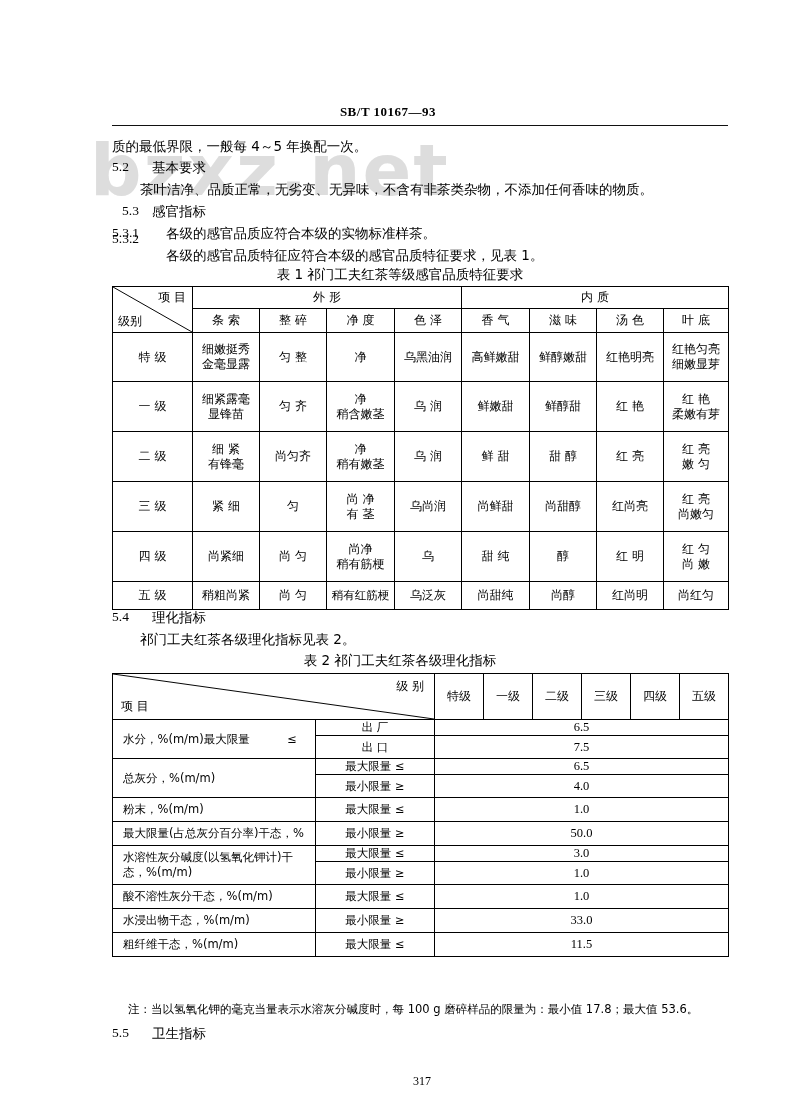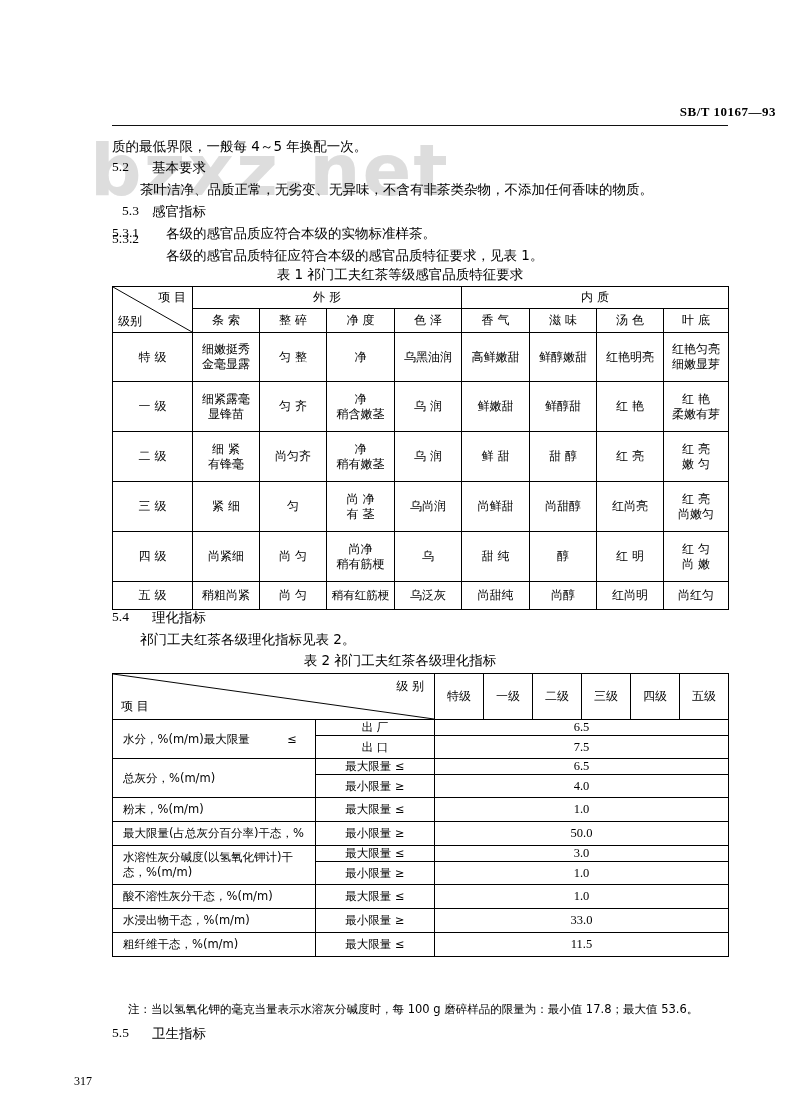--- a/index.html
+++ b/index.html
@@ -30,21 +30,21 @@
     z-index:0;
     white-space:nowrap;
     user-select:none;
     pointer-events:none;
   }
   .content { position:relative; z-index:2; }
 
   
   .doc-header {
     position:absolute; left:0; top:104px; width:776px;
-    text-align:right;
+    text-align:center;
     font-family:"Liberation Serif","DejaVu Serif",serif;
     font-size:13px; font-weight:bold;
     letter-spacing:.5px;
   }
   .header-rule {
     position:absolute; left:112px; top:125px; width:616px;
     height:0; border-top:1.6px solid #111;
   }
 
   
@@ -94,24 +94,24 @@
   .num-cell { font-family:"Liberation Serif","DejaVu Serif",serif; font-size:12.5px; }
   .itm { font-size:11.5px; }
 
   .note {
     position:absolute;
     font-size:11.5px;
     white-space:nowrap;
   }
   .pageno {
     position:absolute; left:0; top:1074px; width:800px;
-    text-align:left;
+    text-align:center;
     font-family:"Liberation Serif","DejaVu Serif",serif;
     font-size:12px;
-    padding-left:74px;
+    padding-left:44px;
   }
 </style>
 </head>
 <body>
 
 <div class="page">
 
   <div class="watermark">bzxz.net</div>
 
   <div class="content">

